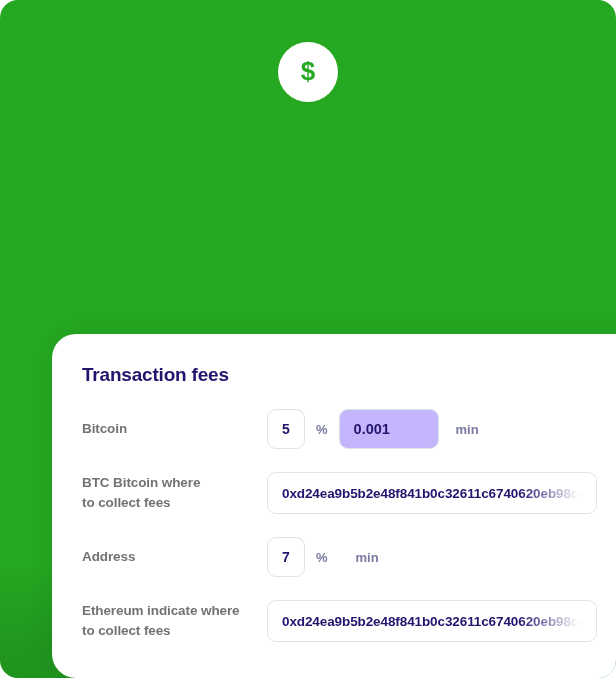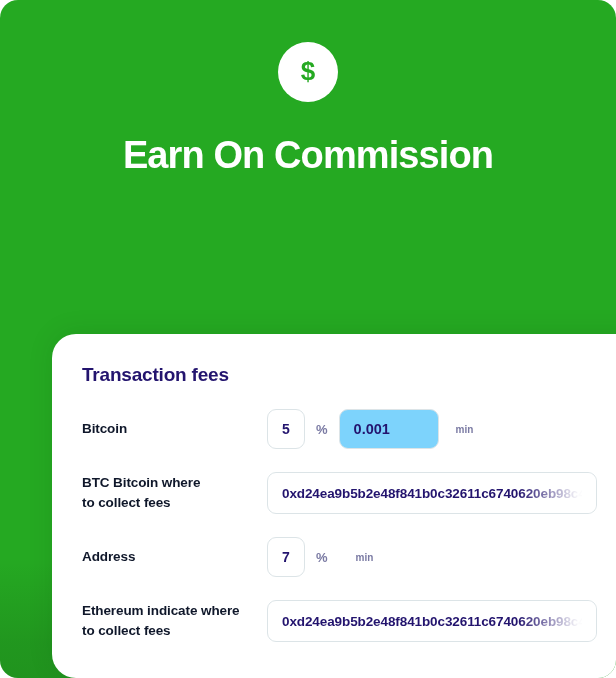--- a/index.html
+++ b/index.html
@@ -106,21 +106,21 @@
     margin-top: 23px;
   }
   .fee-row.address-row { align-items: center; }
 
   .row-label {
     width: 185px;
     flex: 0 0 185px;
     font-size: 13.5px;
     font-weight: 700;
     line-height: 1.45;
-    color: #0f172a;
+    color: #737373;
     letter-spacing: -0.1px;
   }
 
   .row-controls {
     display: flex;
     align-items: center;
   }
 
   
   .pct-input {
@@ -144,34 +144,34 @@
     font-size: 13px;
     font-weight: 600;
     color: #7a7aa3;
   }
 
   .min-input {
     width: 100px;
     height: 40px;
     border: 1px solid #dce4e7;
     border-radius: 9px;
-    background: #7dd3fc;
+    background: #c4b5fd;
     font-family: "Liberation Sans", sans-serif;
     font-size: 14.5px;
     font-weight: 700;
     color: #23146e;
     text-align: left;
     padding: 0 0 0 14px;
     box-sizing: border-box;
     outline: none;
   }
 
   .unit-min {
     margin-left: 17px;
-    font-size: 10px;
+    font-size: 13px;
     font-weight: 600;
     color: #7a7aa3;
   }
 
   
   .address-wrap {
     position: relative;
     width: 330px;
     height: 42px;
   }
@@ -211,21 +211,20 @@
   <div class="bottom-wash"></div>
 
   <div class="hero">
 
     <div class="coin-badge">
       <svg width="34" height="34" viewBox="0 0 34 34" aria-hidden="true">
         <text x="17" y="25" text-anchor="middle" font-family="Liberation Sans, sans-serif" font-size="26" font-weight="700" fill="#25a922">$</text>
       </svg>
     </div>
 
-    <h1 class="hero-title">Earn On Commission</h1>
 
   </div>
 
   <div class="settings-card">
 
     <h2 class="card-title">Transaction fees</h2>
 
     <div class="fee-row">
       <div class="row-label">Bitcoin</div>
       <div class="row-controls">

